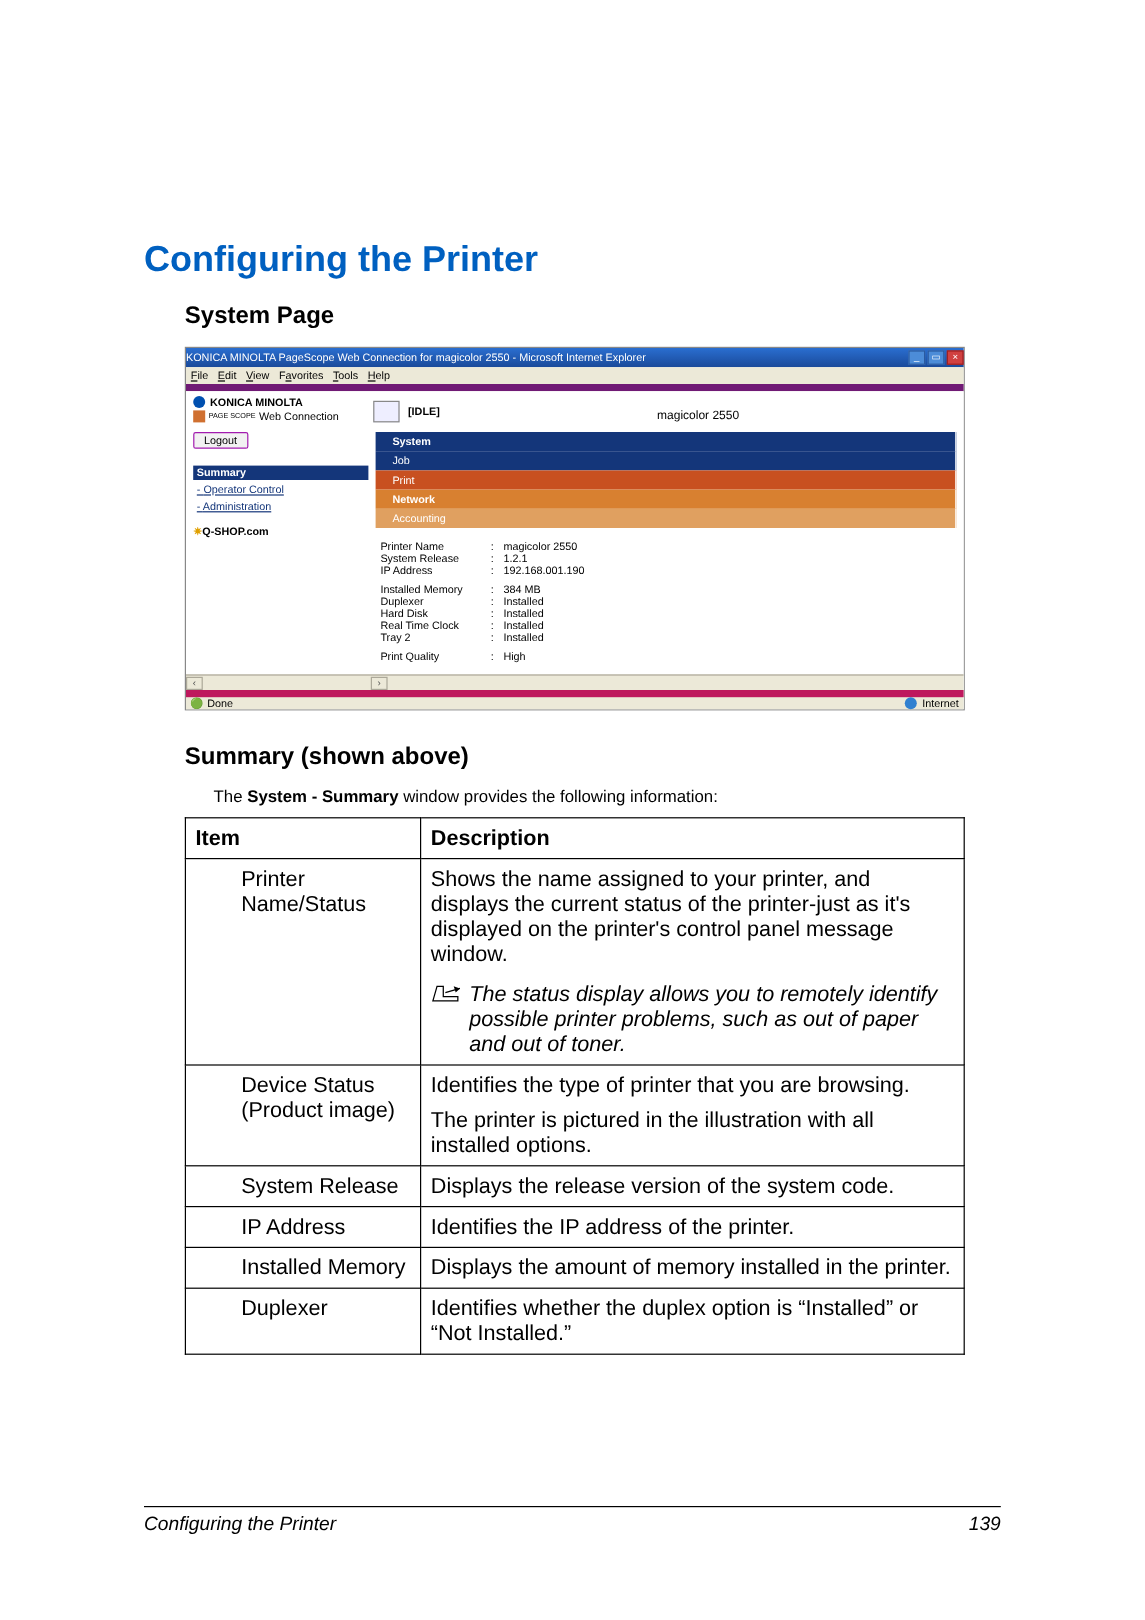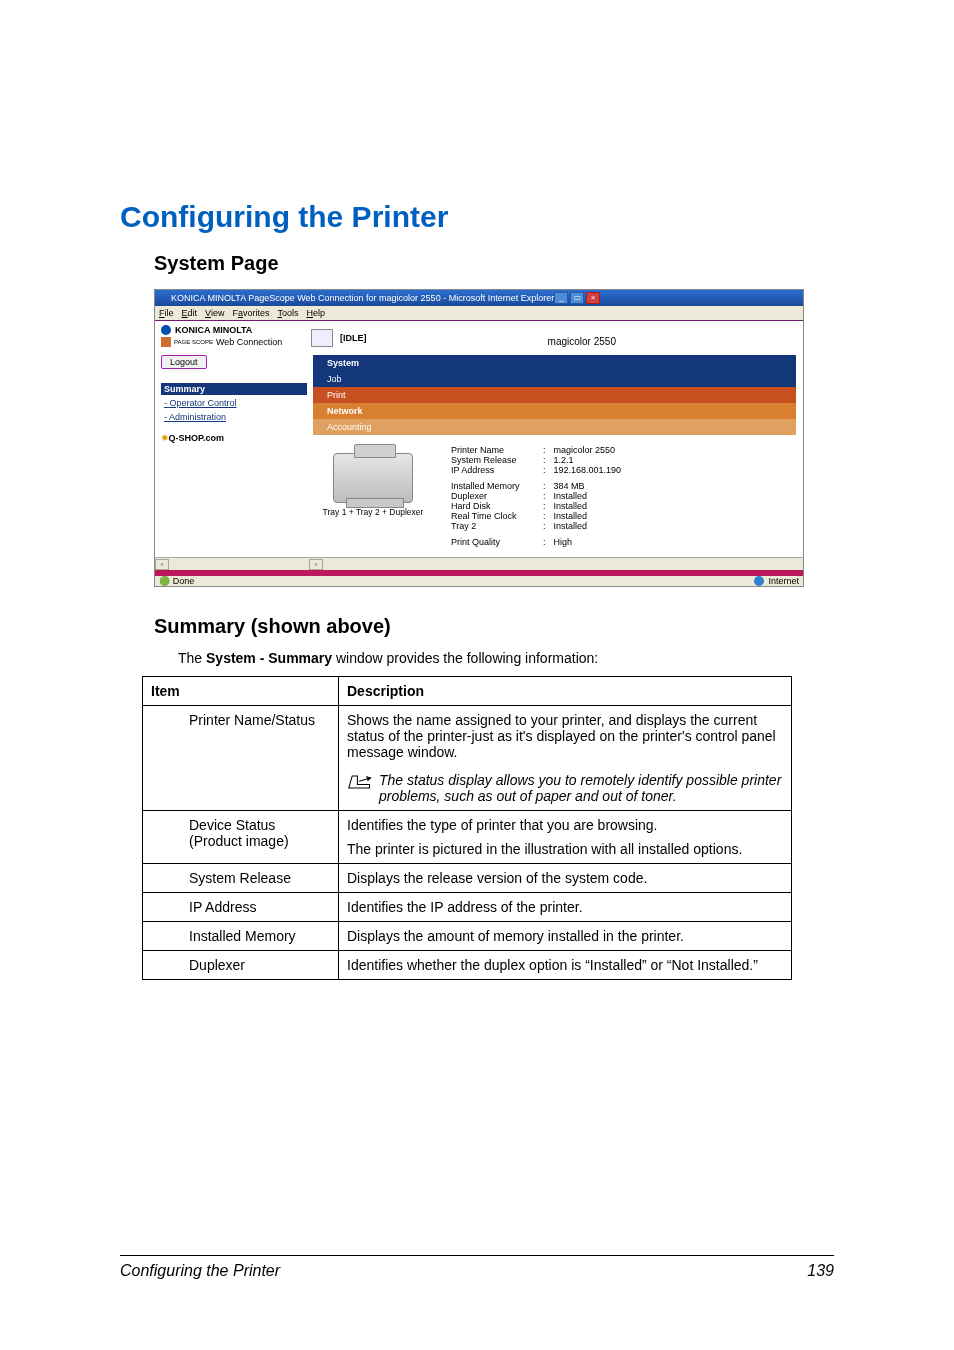--- a/index.html
+++ b/index.html
@@ -34,39 +34,39 @@
     border: 1px solid #888;
     background: #fff;
     font-family: Tahoma, Arial, sans-serif;
     font-size: 9px;
     color: #000;
   }
   .ss-titlebar {
     background: linear-gradient(#2a6ed0, #1a4a9a);
     color: #fff;
     font-size: 9px;
-    padding: 2px 16px;
+    padding: 2px 0;
     display: flex;
     align-items: center;
-    justify-content: flex-start;
+    justify-content: space-between;
   }
   .ss-titlebar .controls { display:flex; gap:2px; }
   .ss-titlebar .btn {
     width: 14px; height: 12px;
     background: #4c8cd8;
     border: 1px solid #2b5aa0;
     color:#fff;
     font-size:8px;
     text-align:center;
     line-height:10px;
   }
   .ss-titlebar .btn.close { background:#d04040; border-color:#a02020;}
   .ss-menubar {
     background: #ece9d8;
-    border-bottom: 1px solid #701a75;
+    border-bottom: 6px solid #701a75;
     padding: 2px 4px;
     display: flex;
     gap: 8px;
   }
   .ss-menubar span { font-size: 9px; }
   .ss-menubar span u { text-decoration: underline; }
   .ss-body {
     background: #fff;
     display: flex;
     flex-direction: column;
@@ -214,24 +214,24 @@
     font-weight: bold;
     margin: 28px 0 12px 0;
     padding-left: 34px;
   }
   .intro-line {
     font-size: 14px;
     padding-left: 58px;
     margin-bottom: 10px;
   }
   table.desc-table {
-    margin-left: 22px;
+    margin-left: 34px;
     border-collapse: collapse;
     width: 650px;
-    font-size: 14px;
+    font-size: 18px;
   }
   table.desc-table th, table.desc-table td {
     border: 1px solid #000;
     padding: 6px 8px;
     text-align: left;
     vertical-align: top;
   }
   table.desc-table th {
     font-weight: bold;
   }
@@ -316,24 +316,20 @@
         </div>
         <div class="ss-right">
           <div class="tabs">
             <span class="tab sys">System</span>
             <span class="tab job">Job</span>
             <span class="tab print">Print</span>
             <span class="tab net">Network</span>
             <span class="tab acc">Accounting</span>
           </div>
           <div class="content-flex">
-            <div class="printer-illu">
-              <div class="printer-box"></div>
-              <div>Tray 1 + Tray 2 + Duplexer</div>
-            </div>
             <div class="details">
               <table>
                 <tbody>
                     <tr>
                       <td class="lbl">Printer Name</td>
                       <td class="colon">:</td>
                       <td>magicolor 2550</td>
                     </tr>
                 <tr>
                       <td class="lbl">System Release</td>

